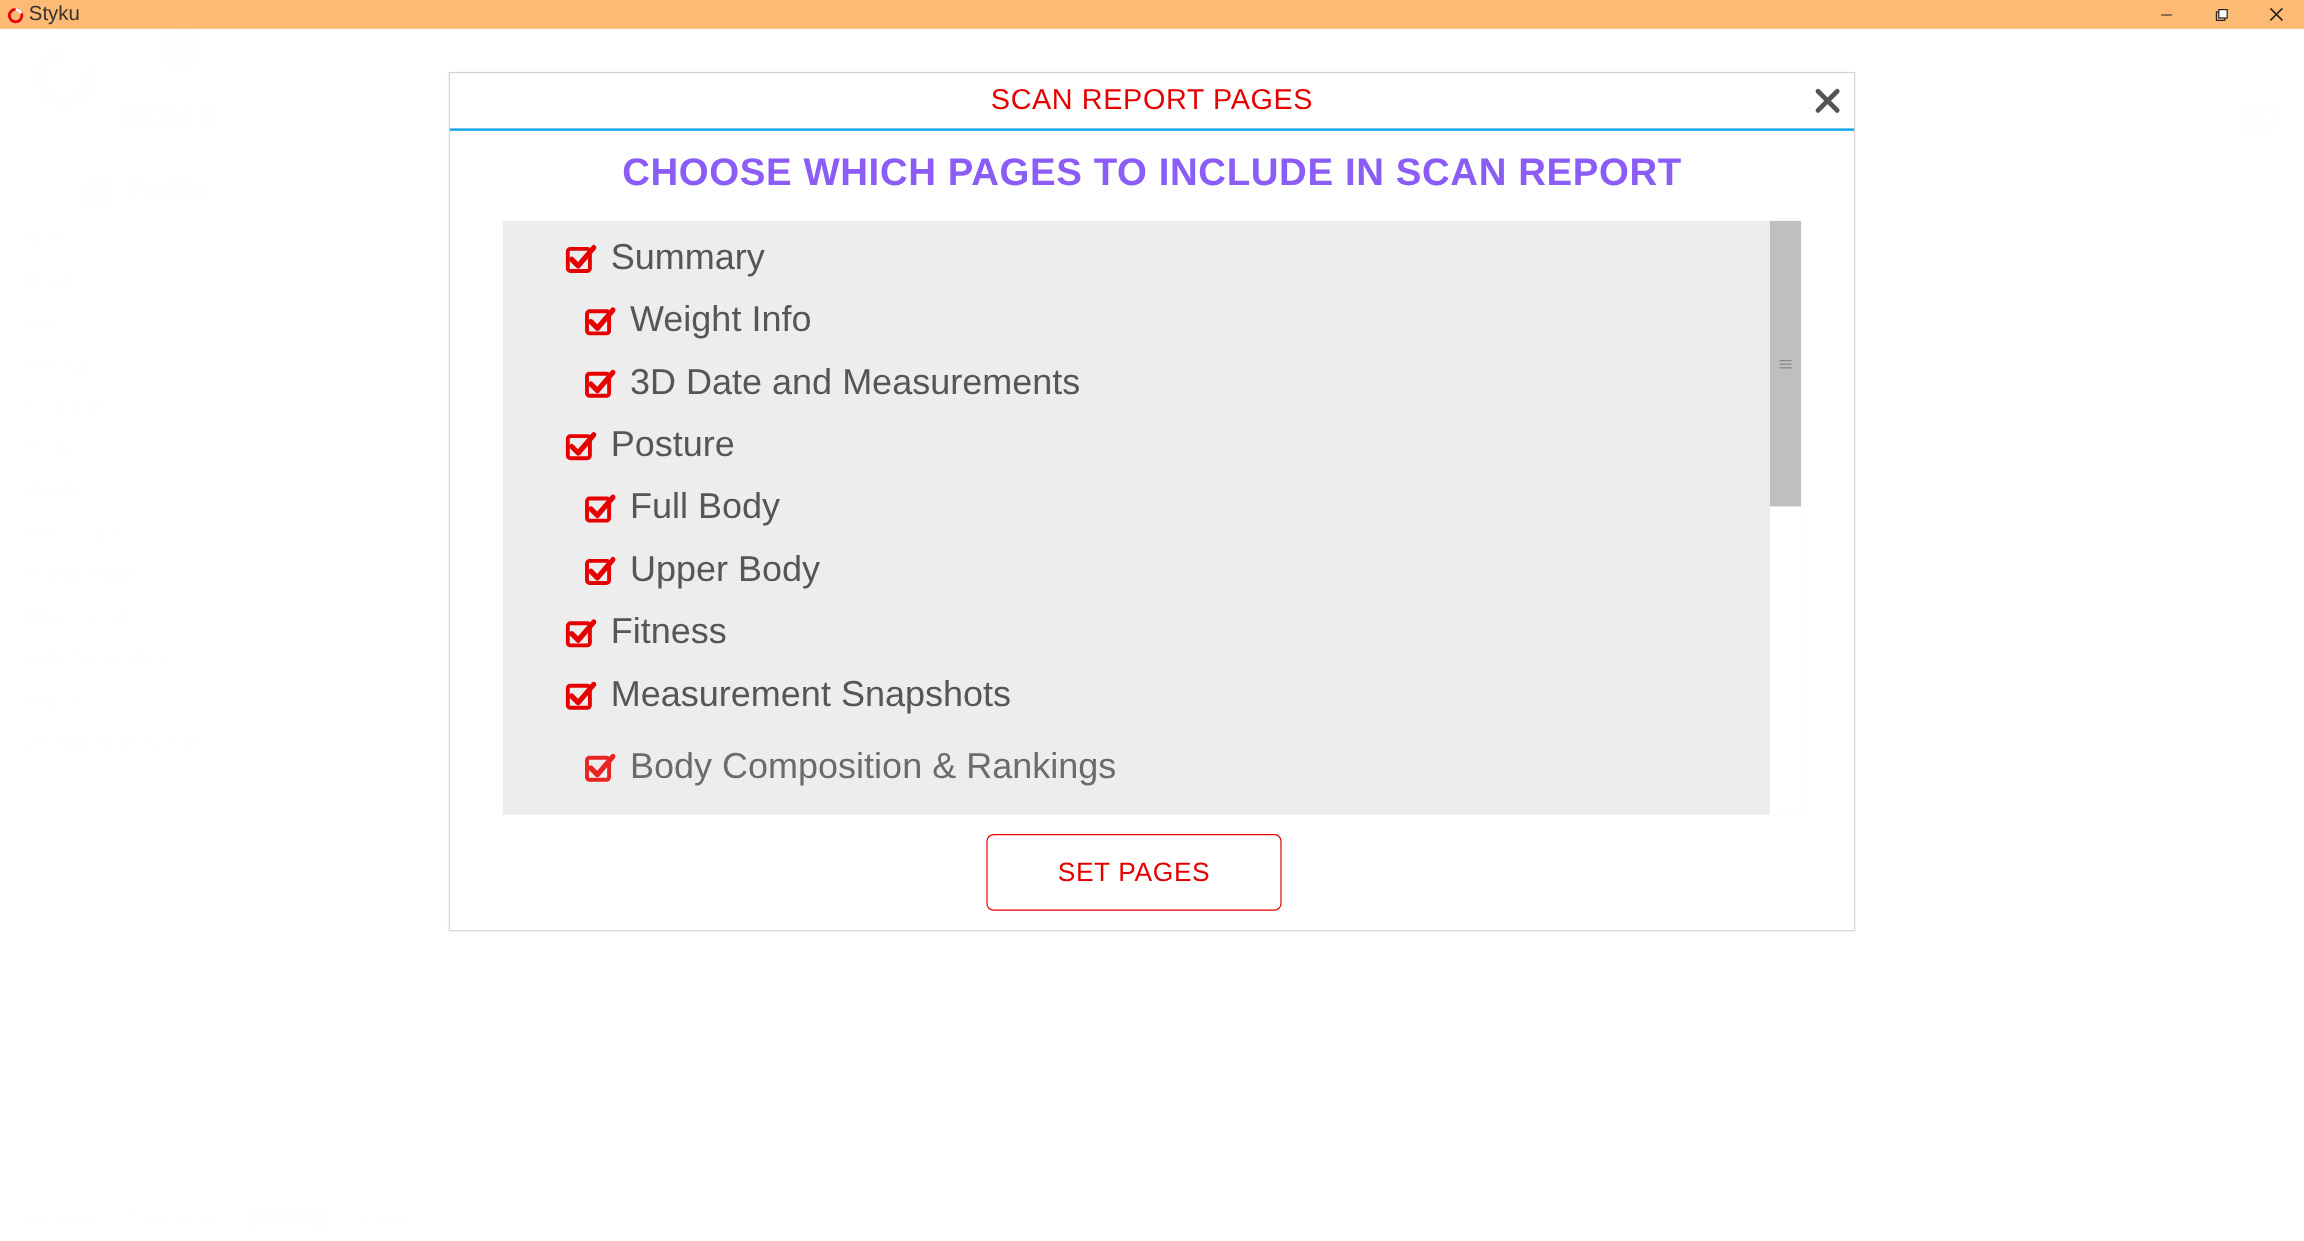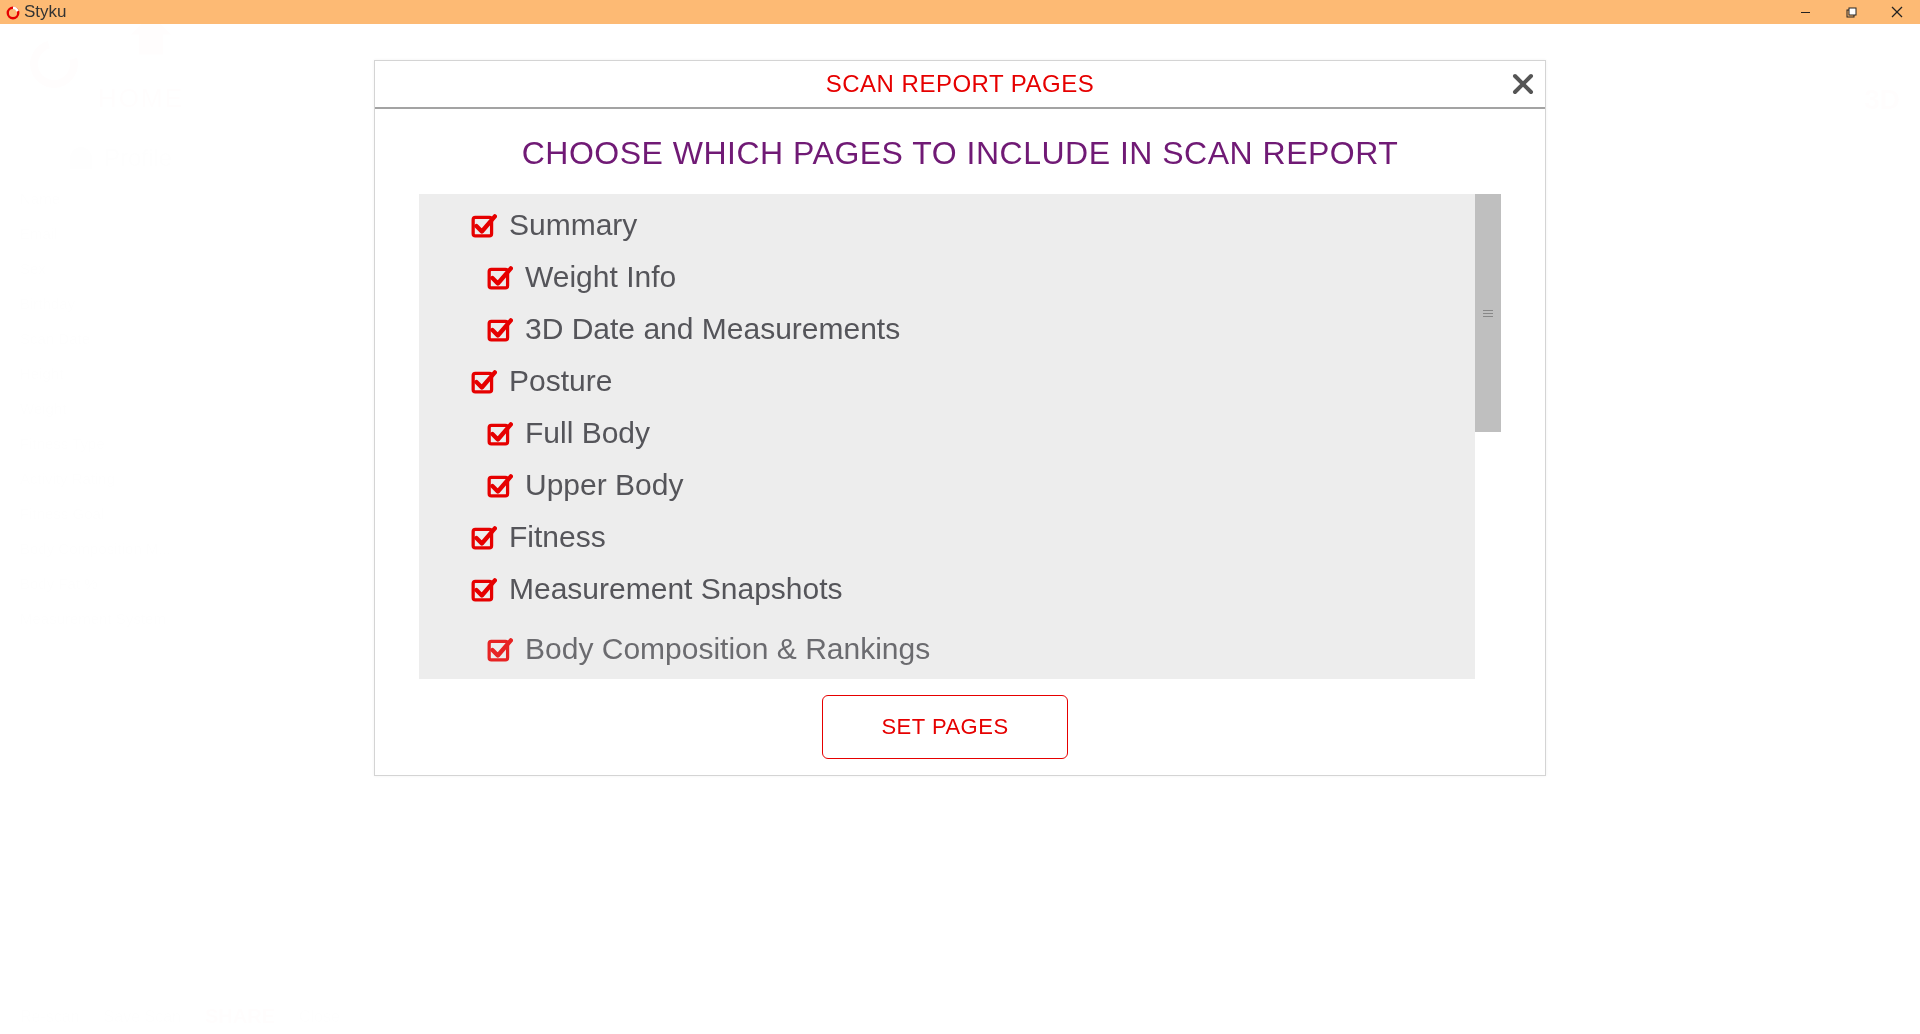--- a/index.html
+++ b/index.html
@@ -23,26 +23,26 @@
     .bg-person { width:22px; height:22px; background:#666; border-radius:50% 50% 0 0; position:relative;}
     .bg-fields { margin-left: 20px; display:flex; flex-direction:column; gap: 18px; font-size: 15px; color:#777;}
     .bg-right { position:absolute; right: 20px; top: 60px; font-size: 28px; color:#e00; font-weight:bold;}
     .bg-bottom { position:absolute; bottom: 6px; left: 0; right: 0; display:flex; gap: 24px; align-items:center; padding-left: 20px; font-size: 16px; color:#888;}
 
     
     .overlay { position: absolute; top: 24px; left: 0; right: 0; bottom: 0; background: rgba(255,255,255,0.88); display: flex; align-items: flex-start; justify-content: center; }
 
     .modal { margin-top: 36px; width: 1172px; height: 716px; background: #fff; border: 1px solid #d4d4d4; box-shadow: 0 0 3px rgba(0,0,0,0.06); display: flex; flex-direction: column; }
 
-    .modal-header { height: 48px; flex: 0 0 48px; border-bottom: 2px solid #a3a3a3; position: relative; display: flex; align-items: center; justify-content: center; }
+    .modal-header { height: 48px; flex: 0 0 48px; border-bottom: 2px solid #0ea5e9; position: relative; display: flex; align-items: center; justify-content: center; }
     .modal-title { color: #e60000; font-size: 24px; letter-spacing: 0.5px; font-weight: 400; }
     .modal-close { position: absolute; right: 10px; top: 50%; transform: translateY(-50%); cursor: pointer; color: #555; }
     .modal-close svg { display:block; }
 
-    .modal-subtitle { text-align: center; font-size: 32px; letter-spacing: 0.5px; font-weight: 400; color: #701a75; margin: 26px 0 22px 0; }
+    .modal-subtitle { text-align: center; font-size: 32px; letter-spacing: 0.5px; font-weight: 700; color: #8b5cf6; margin: 16px 0 22px 0; }
 
     .list-wrap { flex: 1 1 auto; margin: 0 44px; background: #ededed; position: relative; overflow: hidden; }
     .list-scroll { position: absolute; inset: 0; overflow: hidden; padding: 16px 40px 0 28px; }
 
     .item { display: flex; align-items: center; gap: 12px; font-size: 30px; color: #55555a; font-weight: 300; line-height: 1; margin-bottom: 22px; margin-left: 24px; }
     .item.sub { margin-left: 40px; }
     .item.cut { opacity: 0.85; margin-bottom: 0; transform: translateY(8px);} 
 
     .check { width: 26px; height: 26px; flex: 0 0 26px; position: relative; }
     .check svg { position:absolute; inset:0; }

